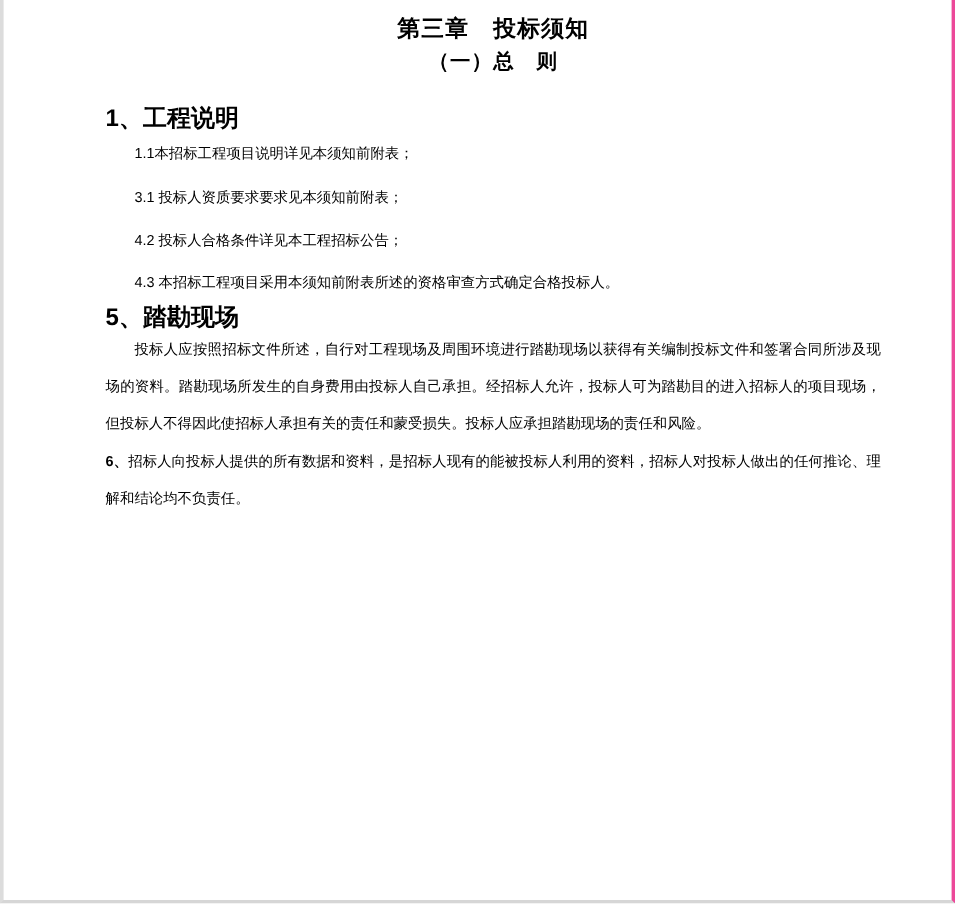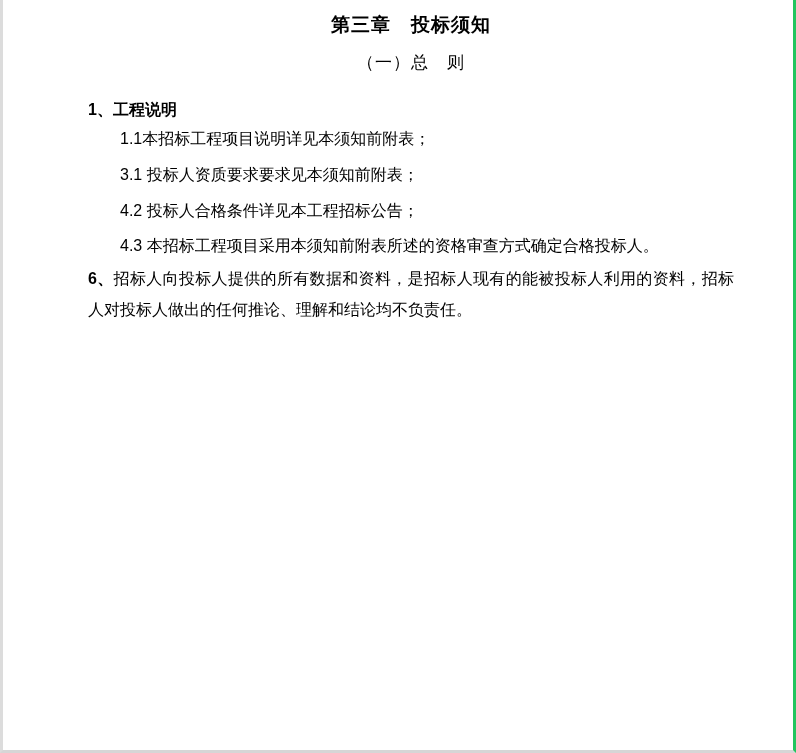--- a/index.html
+++ b/index.html
@@ -13,51 +13,51 @@
     overflow: hidden;
     font-family: "Liberation Sans", "DejaVu Sans", sans-serif;
     color: #000000;
   }
   .page {
     box-sizing: border-box;
     width: 796px;
     height: 753px;
     background: #ffffff;
     border-left: 3px solid #dcdcdc;
-    border-right: 3px solid #22c55e;
+    border-right: 3px solid #ec4899;
     border-bottom: 3px solid #d6d6d6;
     padding: 12px 59px 0 85px;
     overflow: hidden;
   }
   .doc-title {
     font-size: 19px;
     line-height: 26px;
     font-weight: bold;
     text-align: center;
     letter-spacing: 1px;
   }
   .doc-subtitle {
     font-size: 17px;
     line-height: 24px;
-    font-weight: normal;
+    font-weight: bold;
     text-align: center;
-    margin-top: 13px;
+    margin-top: 2px;
     letter-spacing: 1px;
   }
   .sec-heading {
-    font-size: 16px;
+    font-size: 20px;
     line-height: 22px;
     font-weight: bold;
   }
   .mt-24 { margin-top: 24px; }
   .mt-6  { margin-top: 6px; }
   .mt-4  { margin-top: 4px; }
   .mt-2  { margin-top: 2px; }
   .para {
-    font-size: 16px;
+    font-size: 12px;
     margin: 0;
     text-align: justify;
   }
   .indent { text-indent: 2em; }
   .lh-36 { line-height: 36px; }
   .lh-34 { line-height: 34px; }
   .lh-31 { line-height: 31px; }
   .bold { font-weight: bold; }
 </style>
 </head>
@@ -74,18 +74,22 @@
   </div>
 
 
 
   <div class="section">
     <p class="para indent lh-36">3.1 投标人资质要求要求见本须知前附表；</p>
     <p class="para indent lh-36">4.2 投标人合格条件详见本工程招标公告；</p>
     <p class="para indent lh-34">4.3 本招标工程项目采用本须知前附表所述的资格审查方式确定合格投标人。</p>
   </div>
 
+  <div class="section">
+    <div class="sec-heading mt-2">5、踏勘现场</div>
+    <p class="para indent lh-31">投标人应按照招标文件所述，自行对工程现场及周围环境进行踏勘现场以获得有关编制投标文件和签署合同所涉及现场的资料。踏勘现场所发生的自身费用由投标人自己承担。经招标人允许，投标人可为踏勘目的进入招标人的项目现场，但投标人不得因此使招标人承担有关的责任和蒙受损失。投标人应承担踏勘现场的责任和风险。</p>
+  </div>
 
   <div class="section">
     <p class="para lh-31"><span class="bold">6、</span><span>招标人向投标人提供的所有数据和资料，是招标人现有的能被投标人利用的资料，招标人对投标人做出的任何推论、理解和结论均不负责任。</span></p>
   </div>
 
 </div>
 
 </body></html>

